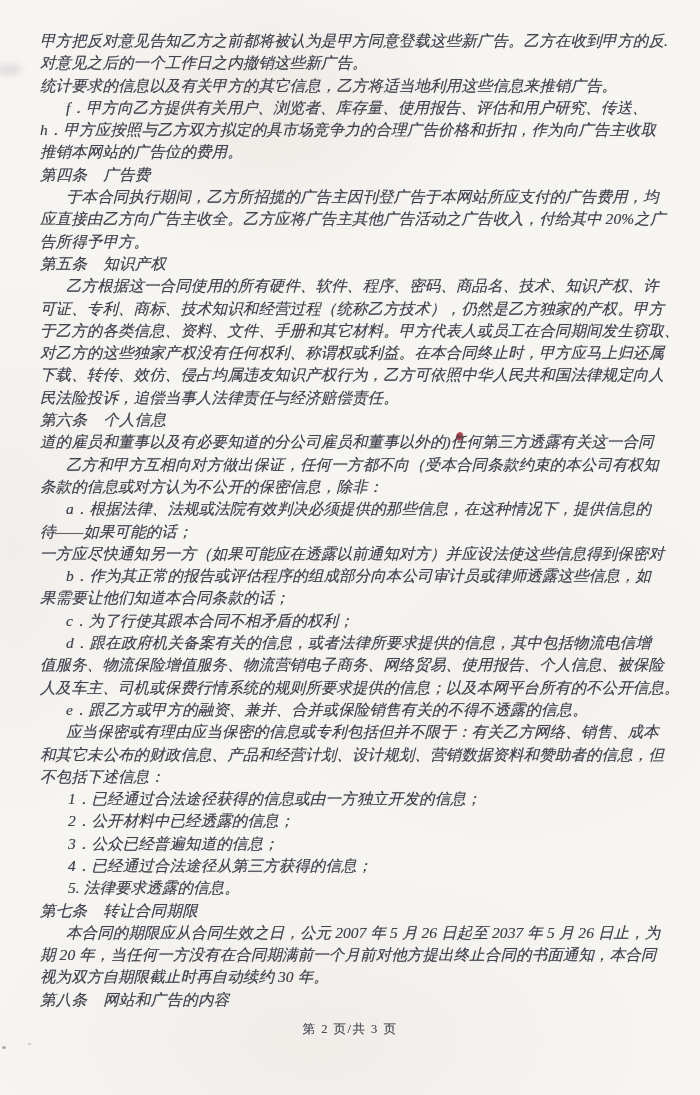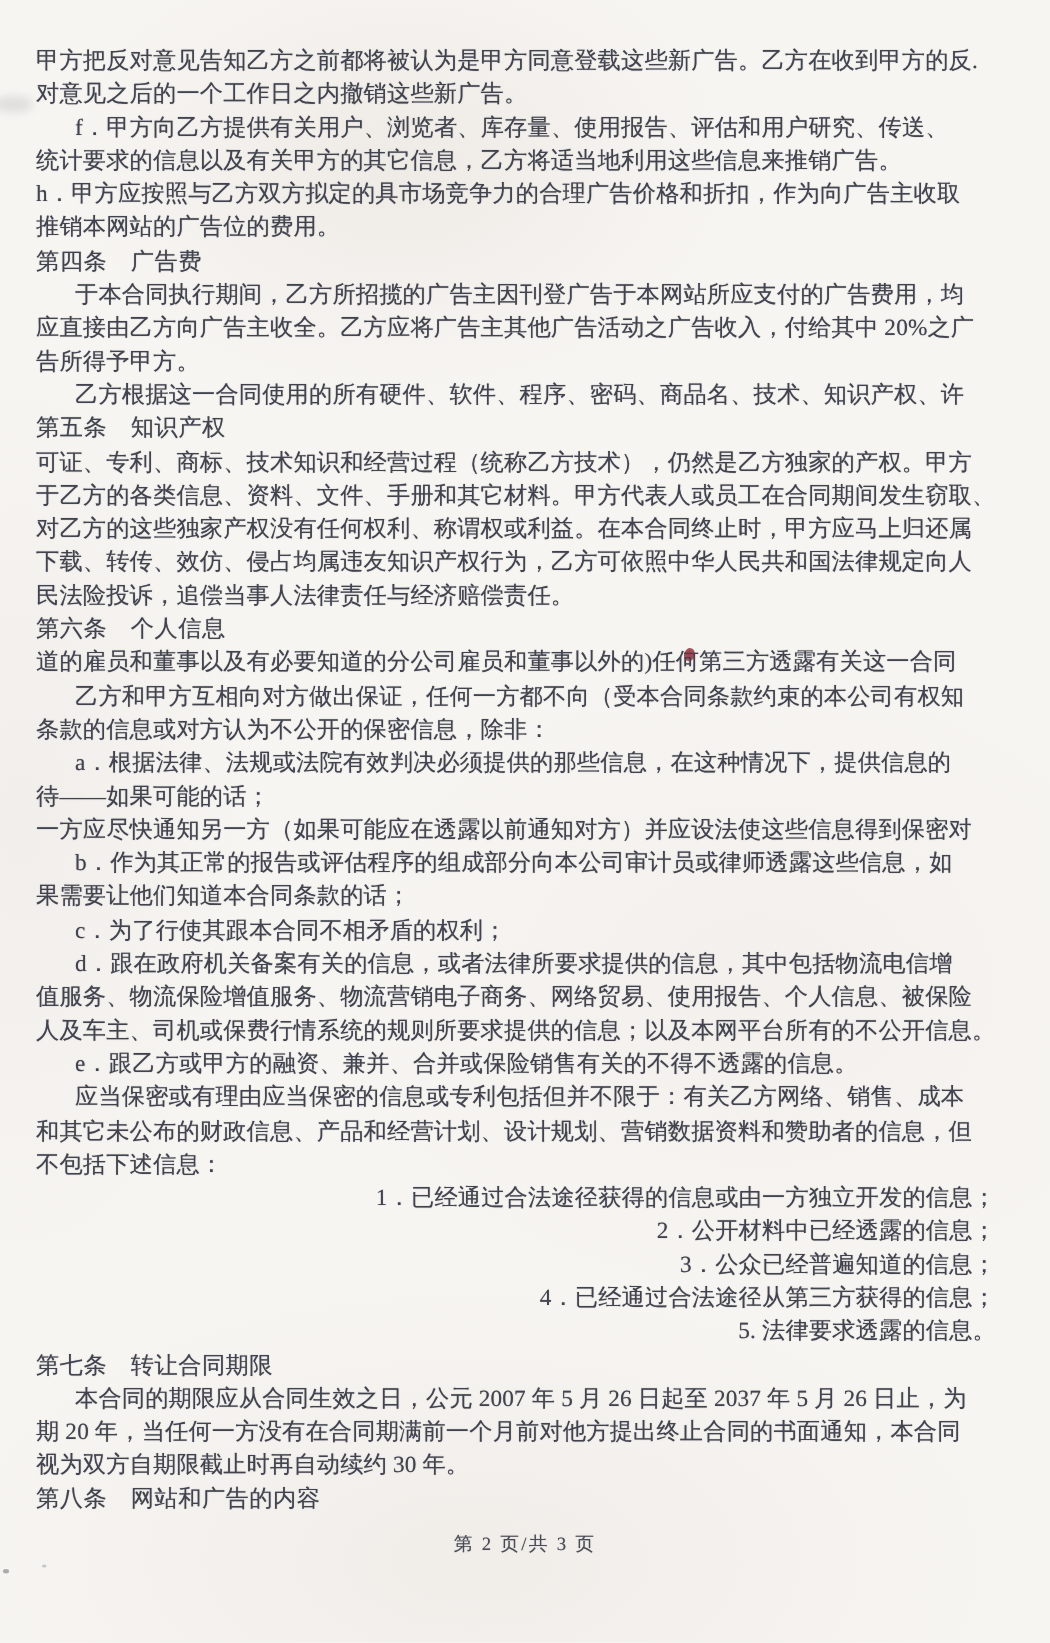--- a/index.html
+++ b/index.html
@@ -15,33 +15,33 @@
     position: absolute; inset: 0;
     background:
       radial-gradient(ellipse 320px 220px at 38% 10%, rgba(228,223,217,0.45), transparent 70%),
       radial-gradient(ellipse 420px 320px at 72% 60%, rgba(235,231,226,0.35), transparent 70%),
       radial-gradient(ellipse 500px 260px at 45% 95%, rgba(230,226,220,0.40), transparent 72%),
       radial-gradient(ellipse 200px 400px at 2% 50%, rgba(226,222,218,0.30), transparent 75%);
     pointer-events: none;
   }
   .doc {
     position: absolute;
-    left: 24px; top: 30px; right: 36px;
+    left: 40px; top: 30px; right: 36px; font-style: italic;
   }
   .line {
     font-size: 15.5px;
     line-height: 22.3px;
     height: 22.3px;
     color: #41434e;
     white-space: nowrap;
     letter-spacing: 0.1px;
     text-shadow: 0 0 0.7px rgba(63,65,77,0.55);
   }
   .line.indent { padding-left: 26px; }
-  .line.list   { padding-left: 28px; text-align: right; }
+  .line.list   { padding-left: 28px; }
   .line.heading { letter-spacing: 0.3px; }
   .footer {
     position: absolute;
     top: 1021px; left: 0; width: 700px;
     text-align: center;
     font-size: 12.5px;
     letter-spacing: 1.5px;
     color: #4a4c56;
     text-shadow: 0 0 0.6px rgba(70,72,82,0.5);
   }
@@ -82,30 +82,30 @@
 <div class="paper-texture"></div>
 
 <div class="smudge-mark"></div>
 <div class="red-ink-mark"></div>
 <div class="speck-1"></div>
 <div class="speck-2"></div>
 
 <div class="doc">
     <div class="line">甲方把反对意见告知乙方之前都将被认为是甲方同意登载这些新广告。乙方在收到甲方的反.</div>
     <div class="line">对意见之后的一个工作日之内撤销这些新广告。</div>
+    <div class="line">统计要求的信息以及有关甲方的其它信息，乙方将适当地利用这些信息来推销广告。</div>
     <div class="line indent">f．甲方向乙方提供有关用户、浏览者、库存量、使用报告、评估和用户研究、传送、</div>
-    <div class="line">统计要求的信息以及有关甲方的其它信息，乙方将适当地利用这些信息来推销广告。</div>
     <div class="line">h．甲方应按照与乙方双方拟定的具市场竞争力的合理广告价格和折扣，作为向广告主收取</div>
     <div class="line">推销本网站的广告位的费用。</div>
     <div class="line heading">第四条　广告费</div>
     <div class="line indent">于本合同执行期间，乙方所招揽的广告主因刊登广告于本网站所应支付的广告费用，均</div>
     <div class="line">应直接由乙方向广告主收全。乙方应将广告主其他广告活动之广告收入，付给其中 20%之广</div>
     <div class="line">告所得予甲方。</div>
+    <div class="line heading">第五条　知识产权</div>
     <div class="line indent">乙方根据这一合同使用的所有硬件、软件、程序、密码、商品名、技术、知识产权、许</div>
-    <div class="line heading">第五条　知识产权</div>
     <div class="line">可证、专利、商标、技术知识和经营过程（统称乙方技术），仍然是乙方独家的产权。甲方</div>
     <div class="line">于乙方的各类信息、资料、文件、手册和其它材料。甲方代表人或员工在合同期间发生窃取、</div>
     <div class="line">对乙方的这些独家产权没有任何权利、称谓权或利益。在本合同终止时，甲方应马上归还属</div>
     <div class="line">下载、转传、效仿、侵占均属违友知识产权行为，乙方可依照中华人民共和国法律规定向人</div>
     <div class="line">民法险投诉，追偿当事人法律责任与经济赔偿责任。</div>
     <div class="line heading">第六条　个人信息</div>
     <div class="line">道的雇员和董事以及有必要知道的分公司雇员和董事以外的)任何第三方透露有关这一合同</div>
     <div class="line indent">乙方和甲方互相向对方做出保证，任何一方都不向（受本合同条款约束的本公司有权知</div>
     <div class="line">条款的信息或对方认为不公开的保密信息，除非：</div>
     <div class="line indent">a．根据法律、法规或法院有效判决必须提供的那些信息，在这种情况下，提供信息的</div>

